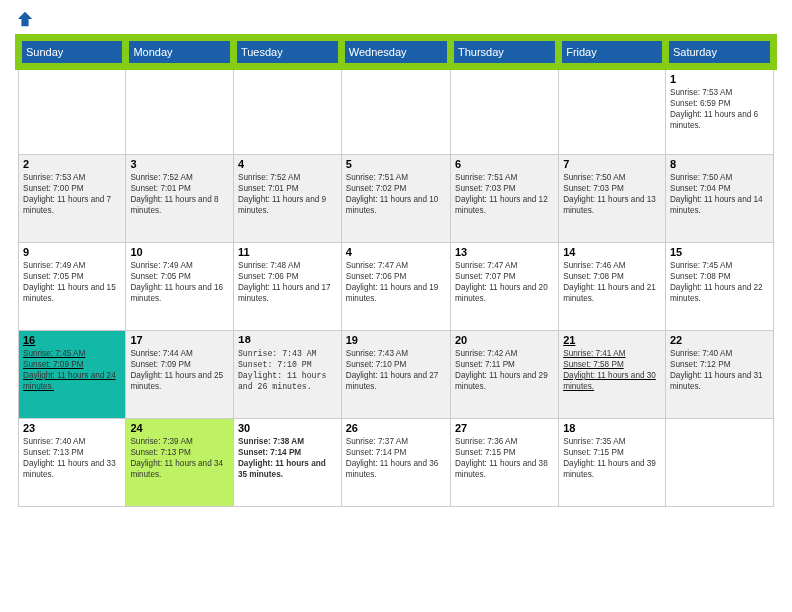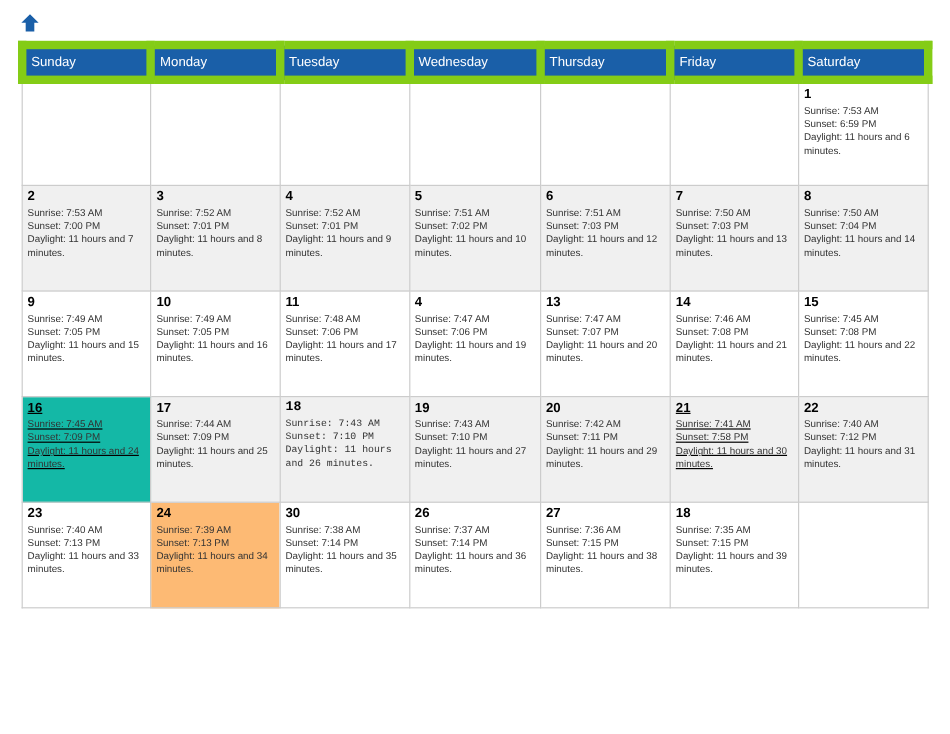--- a/index.html
+++ b/index.html
@@ -270,29 +270,29 @@
 Daylight: 11 hours and 31 minutes.</div>
           </td>
         </tr>
         <tr>
           <td style="background-color: rgb(255, 255, 255);">
             <span class="day-num">23</span>
             <div class="day-info" style="white-space: pre-line;">Sunrise: 7:40 AM
 Sunset: 7:13 PM
 Daylight: 11 hours and 33 minutes.</div>
           </td>
-          <td style="background-color: #fdba74;">
+          <td style="background-color: #bef264;">
             <span class="day-num">24</span>
             <div class="day-info" style="white-space: pre-line;">Sunrise: 7:39 AM
 Sunset: 7:13 PM
 Daylight: 11 hours and 34 minutes.</div>
           </td>
           <td style="background-color: rgb(255, 255, 255);">
             <span class="day-num">30</span>
-            <div class="day-info" style="white-space: pre-line;">Sunrise: 7:38 AM
+            <div class="day-info" style="white-space: pre-line; font-weight: bold;">Sunrise: 7:38 AM
 Sunset: 7:14 PM
 Daylight: 11 hours and 35 minutes.</div>
           </td>
           <td style="background-color: rgb(255, 255, 255);">
             <span class="day-num">26</span>
             <div class="day-info" style="white-space: pre-line;">Sunrise: 7:37 AM
 Sunset: 7:14 PM
 Daylight: 11 hours and 36 minutes.</div>
           </td>
           <td style="background-color: rgb(255, 255, 255);">

